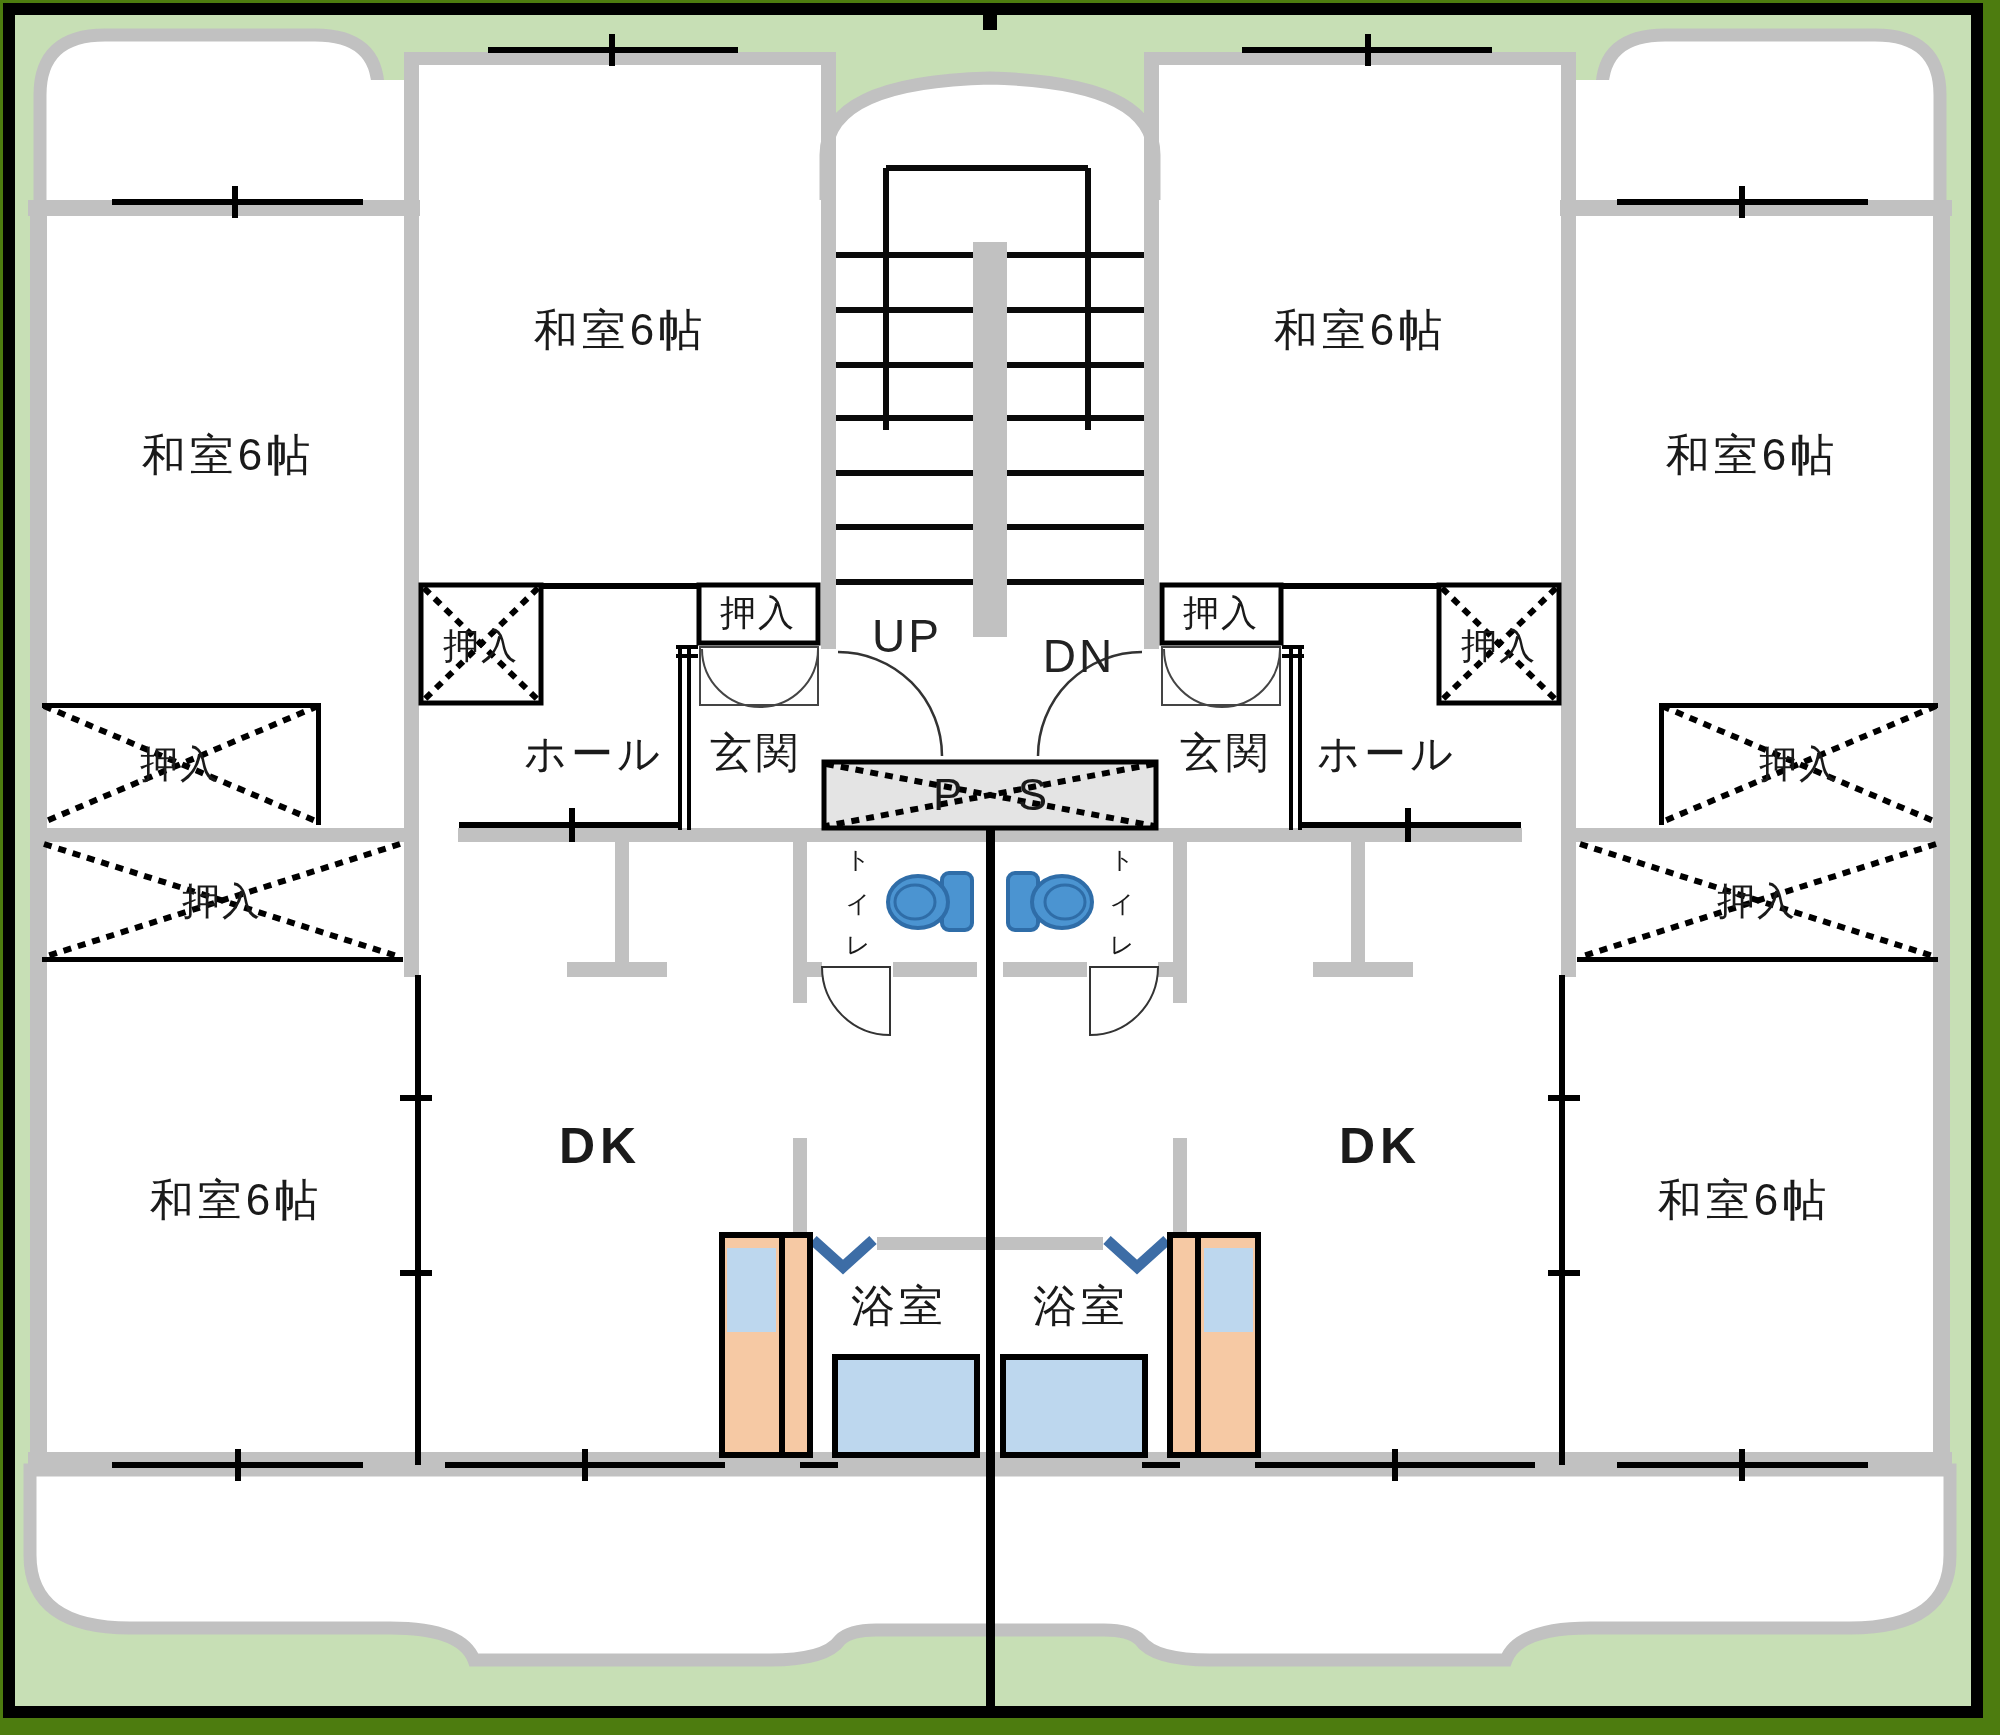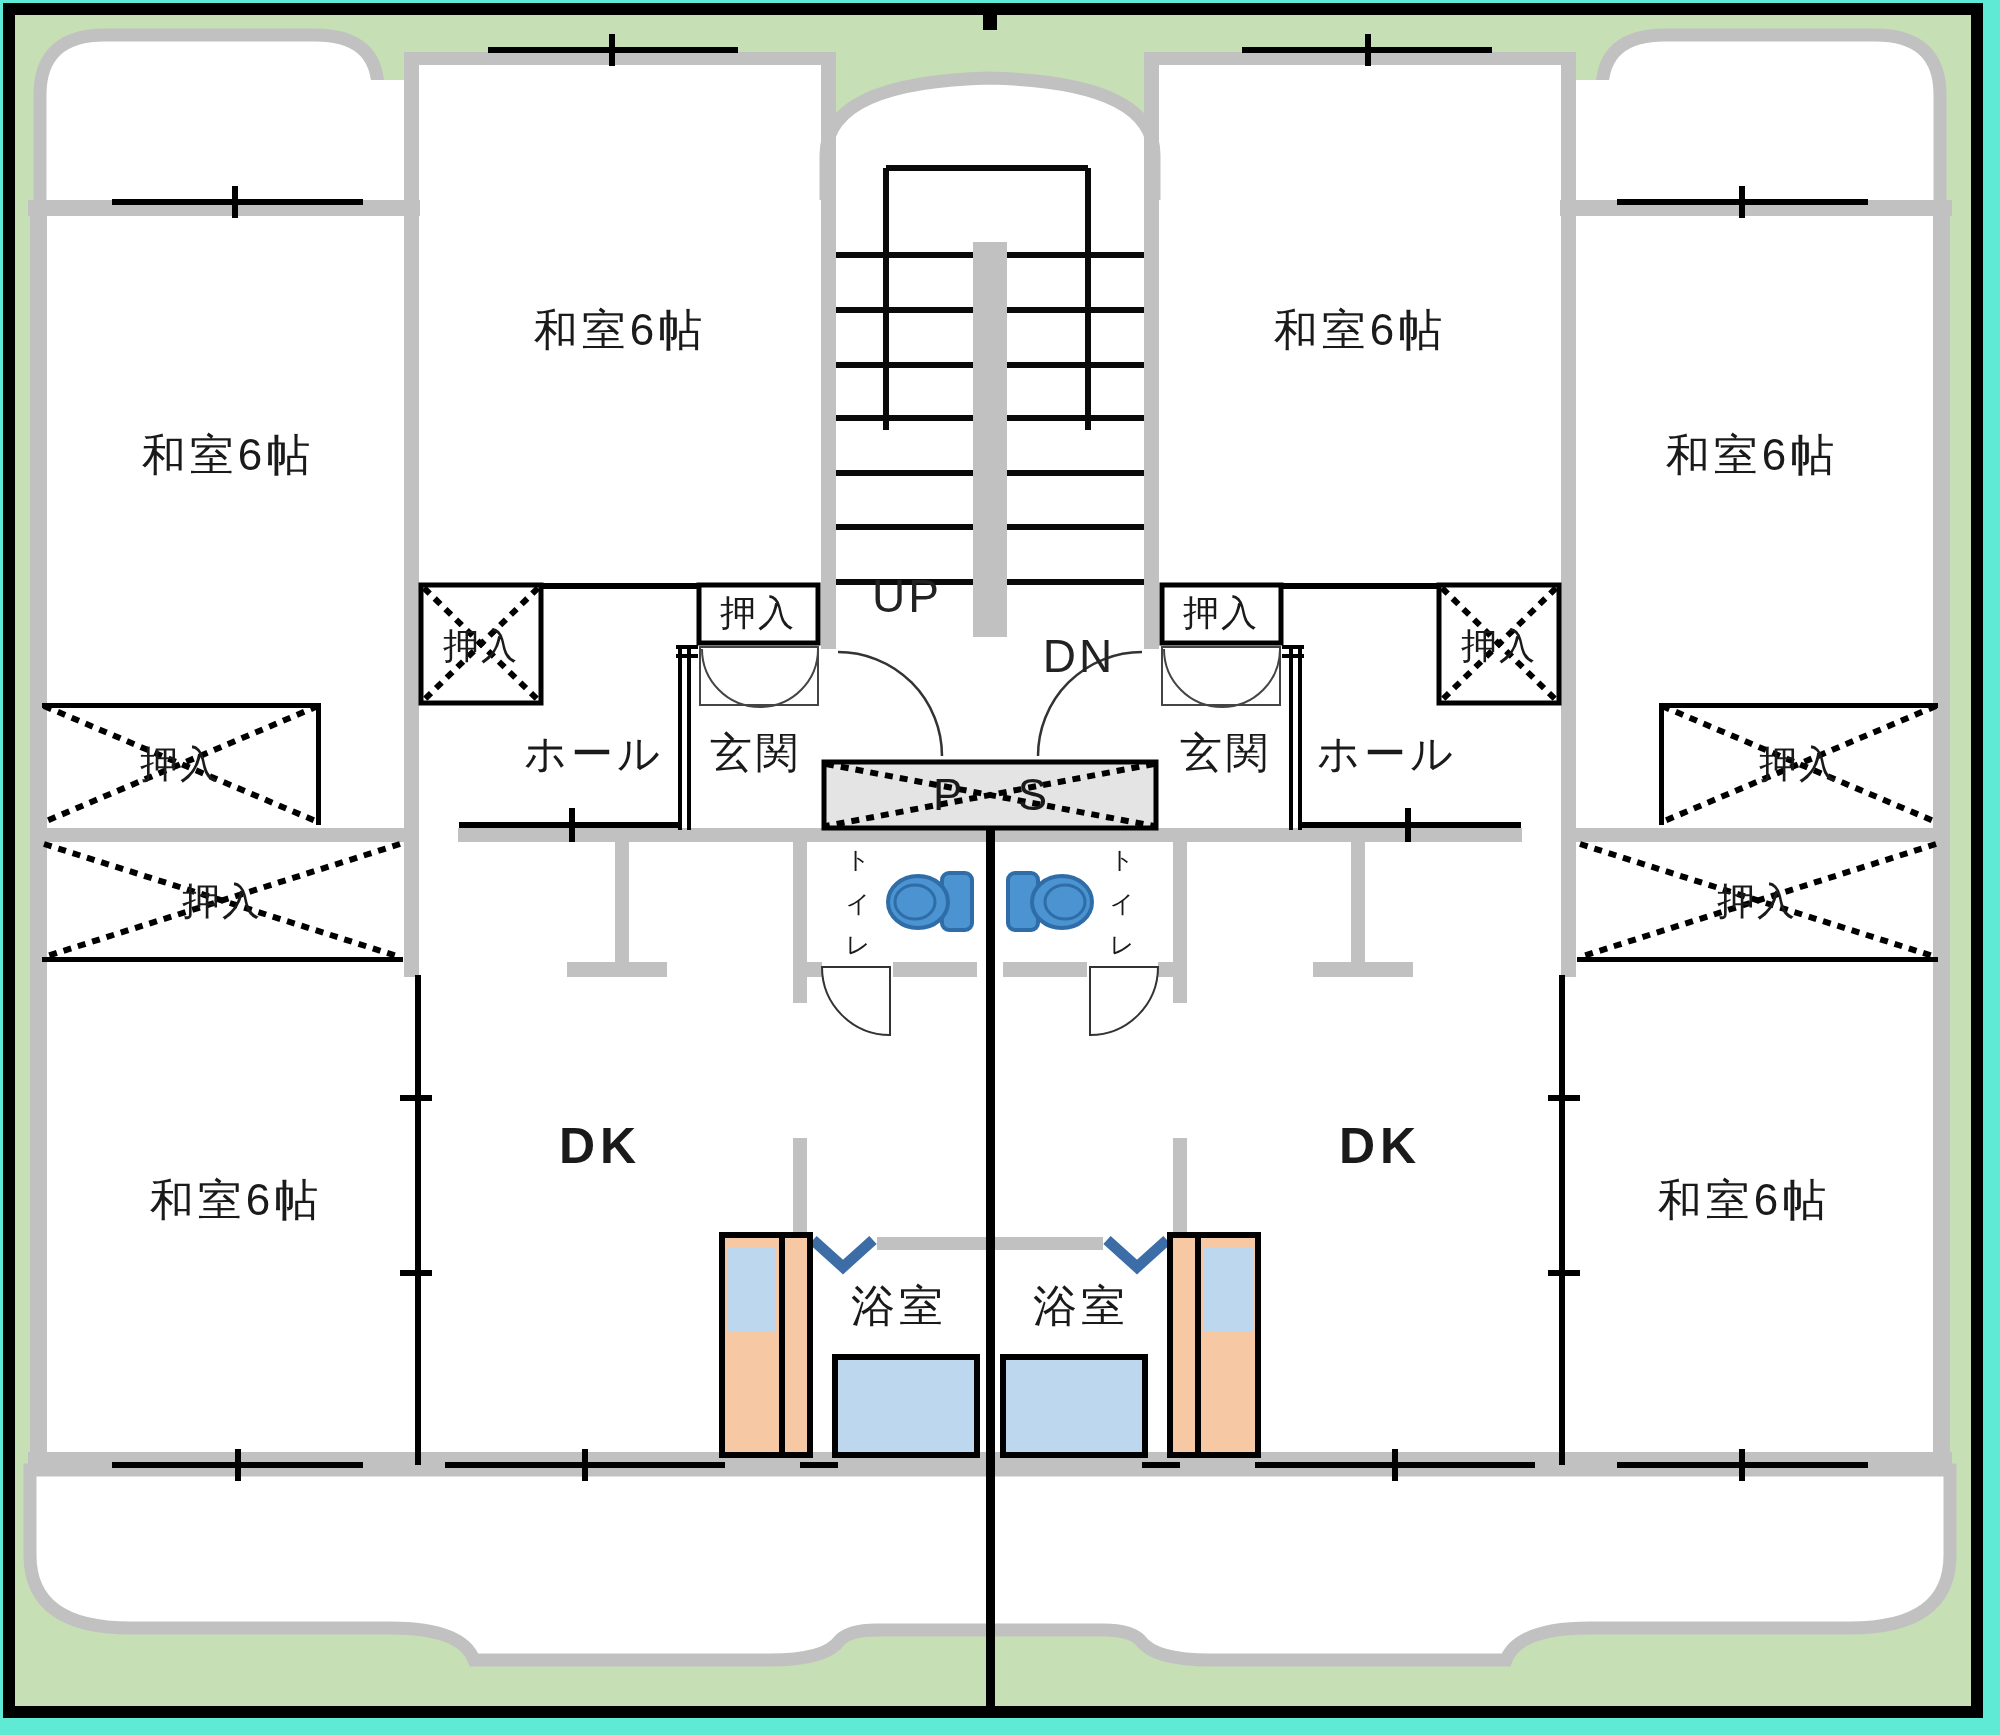--- a/index.html
+++ b/index.html
@@ -1,16 +1,16 @@
 <!DOCTYPE html>
 <html><head>
 <meta charset="utf-8">
 <style>
   html,body{margin:0;padding:0;background:#fff;}
-  #plan{position:relative;width:2000px;height:1735px;background:#5eead4;
+  #plan{position:relative;width:2000px;height:1735px;background:#4d7c0f;
         font-family:"Liberation Sans","DejaVu Sans",sans-serif;overflow:hidden;}
   #plan svg{position:absolute;left:0;top:0;}
   .lbl{position:absolute;transform:translate(-50%,-50%);white-space:nowrap;
        color:#1a1a1a;letter-spacing:4px;pointer-events:none;}
   .room-lbl{font-size:44px;}
   .closet-lbl{font-size:38px;letter-spacing:2px;}
   .closet-lbl.small{font-size:36px;}
   .hall-lbl{font-size:42px;}
   .stair-lbl{font-size:46px;letter-spacing:3px;color:#222;}
   .ps-lbl{font-size:44px;letter-spacing:22px;padding-left:22px;}
@@ -231,21 +231,21 @@
   <div class="lbl closet-lbl" style="left:180px; top:764px;">押入</div>
   <div class="lbl closet-lbl" style="left:222px; top:901px;">押入</div>
   <div class="lbl closet-lbl" style="left:1799px;top:764px;">押入</div>
   <div class="lbl closet-lbl" style="left:1757px;top:901px;">押入</div>
 
   <div class="lbl hall-lbl" style="left:594px; top:754px;">ホール</div>
   <div class="lbl hall-lbl" style="left:1387px;top:754px;">ホール</div>
   <div class="lbl hall-lbl" style="left:756px; top:753px;">玄関</div>
   <div class="lbl hall-lbl" style="left:1226px;top:753px;">玄関</div>
 
-  <div class="lbl stair-lbl" style="left:907px; top:596px;text-align:right;">UP</div>
+  <div class="lbl stair-lbl" style="left:907px; top:636px;text-align:right;">UP</div>
   <div class="lbl stair-lbl" style="left:1079px;top:620px;margin-top:36px;">DN</div>
   <div class="lbl ps-lbl" style="left:990px; top:795px;">P S</div>
 
   <div class="lbl wc-lbl" style="left:858px; top:898px;">トイレ</div>
   <div class="lbl wc-lbl" style="left:1122px;top:898px;">トイレ</div>
 
   <div class="lbl dk-lbl" style="left:600px; top:1146px;">DK</div>
   <div class="lbl dk-lbl" style="left:1380px;top:1146px;">DK</div>
 
   <div class="lbl bath-lbl" style="left:899px; top:1306px;">浴室</div>

